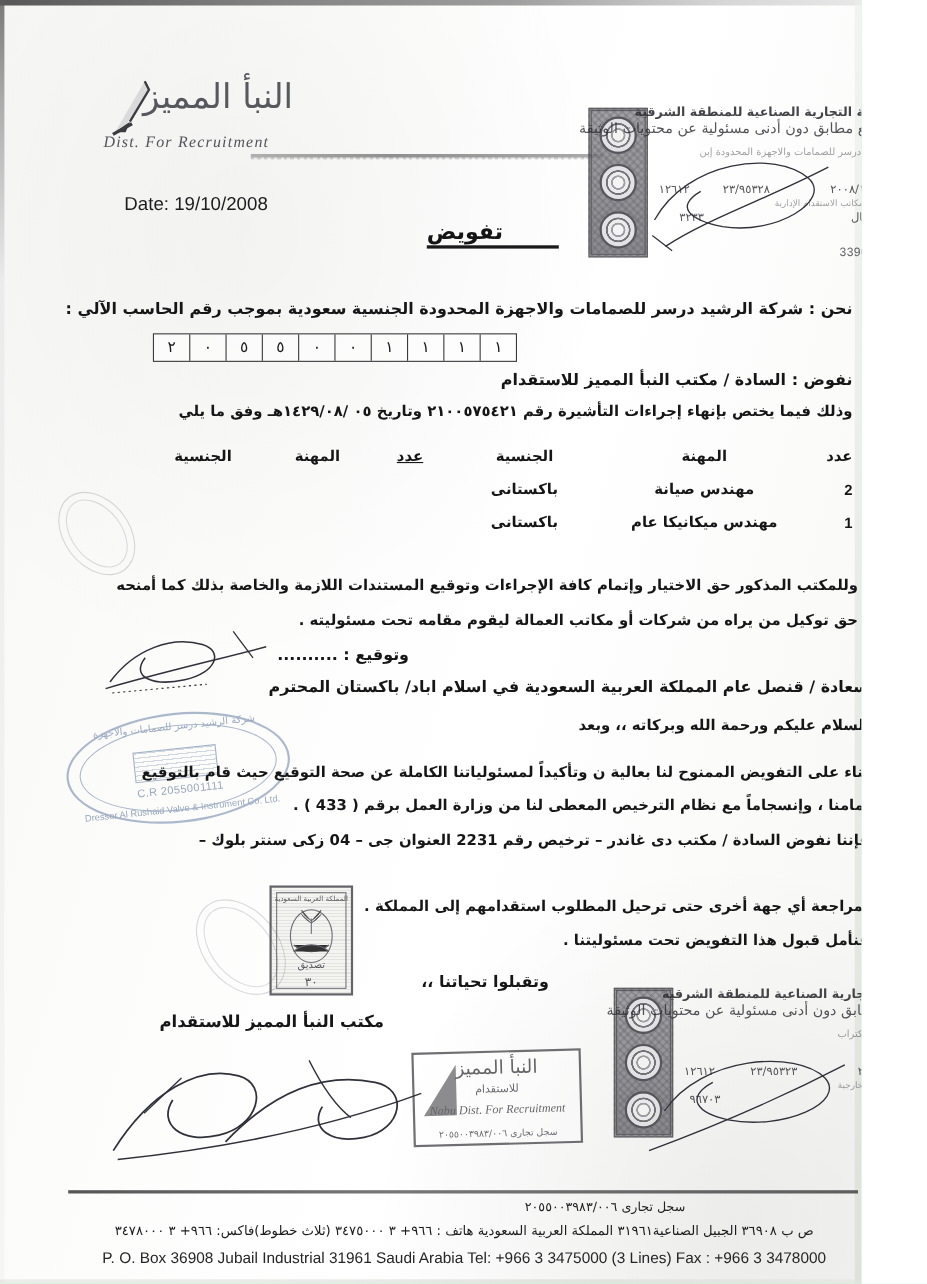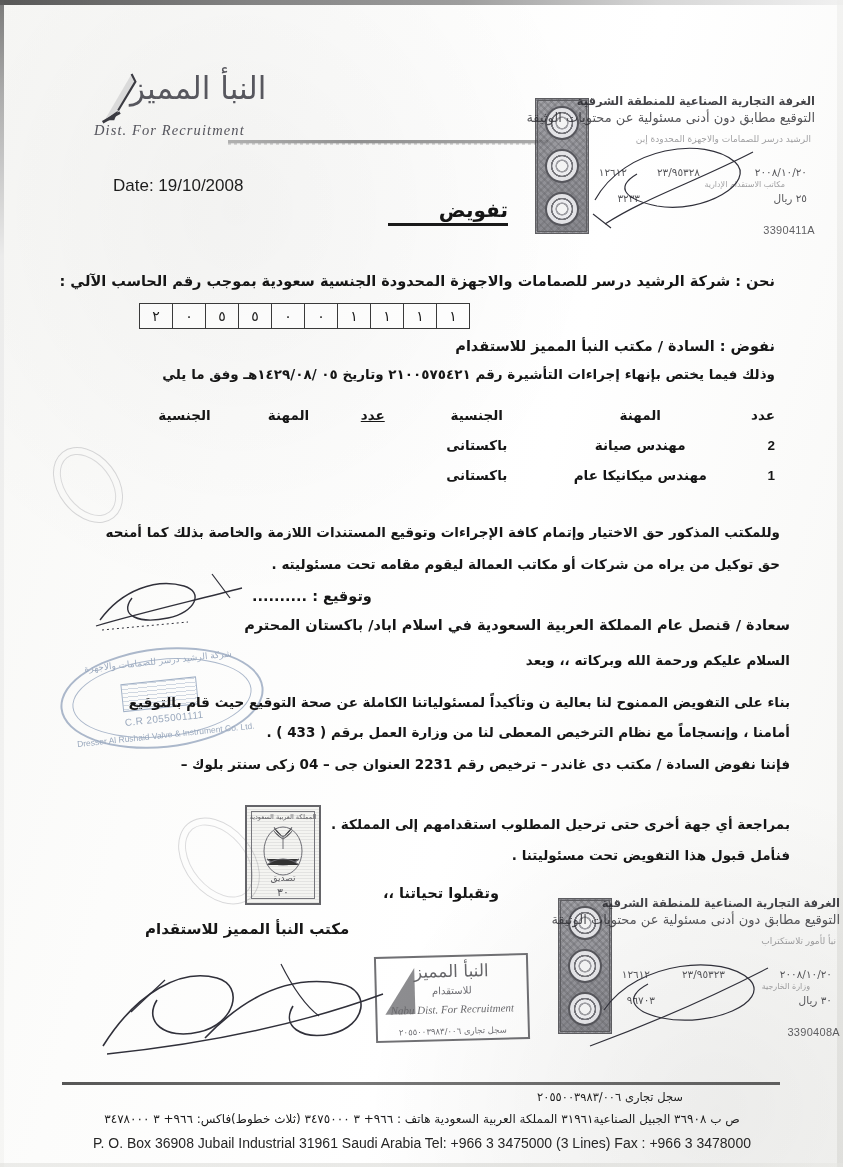--- a/index.html
+++ b/index.html
@@ -6,21 +6,21 @@
   html, body {
     margin: 0;
     padding: 0;
     background: #ffffff;
   }
   body {
     font-family: "DejaVu Sans", "Liberation Sans", sans-serif;
   }
   .page {
     position: relative;
-    width: 843px;
+    width: 783px;
     height: 1167px;
     overflow: hidden;
     background: #86efac;
     box-sizing: border-box;
   }
   
   .paper {
     position: absolute;
     inset: 0;
     background:
@@ -114,21 +114,21 @@
     color: #1d1d1d;
     white-space: nowrap;
   }
 
   
   .doc-title {
     position: absolute;
     left: 388px;
     top: 198px;
     width: 120px;
-    text-align: right;
+    text-align: left;
     direction: rtl;
     font-family: "DejaVu Sans", sans-serif;
     font-weight: bold;
     font-size: 20px;
     color: #151515;
     letter-spacing: 2px;
   }
   .doc-title .tl-under {
     display: block;
     margin-top: 1px;

